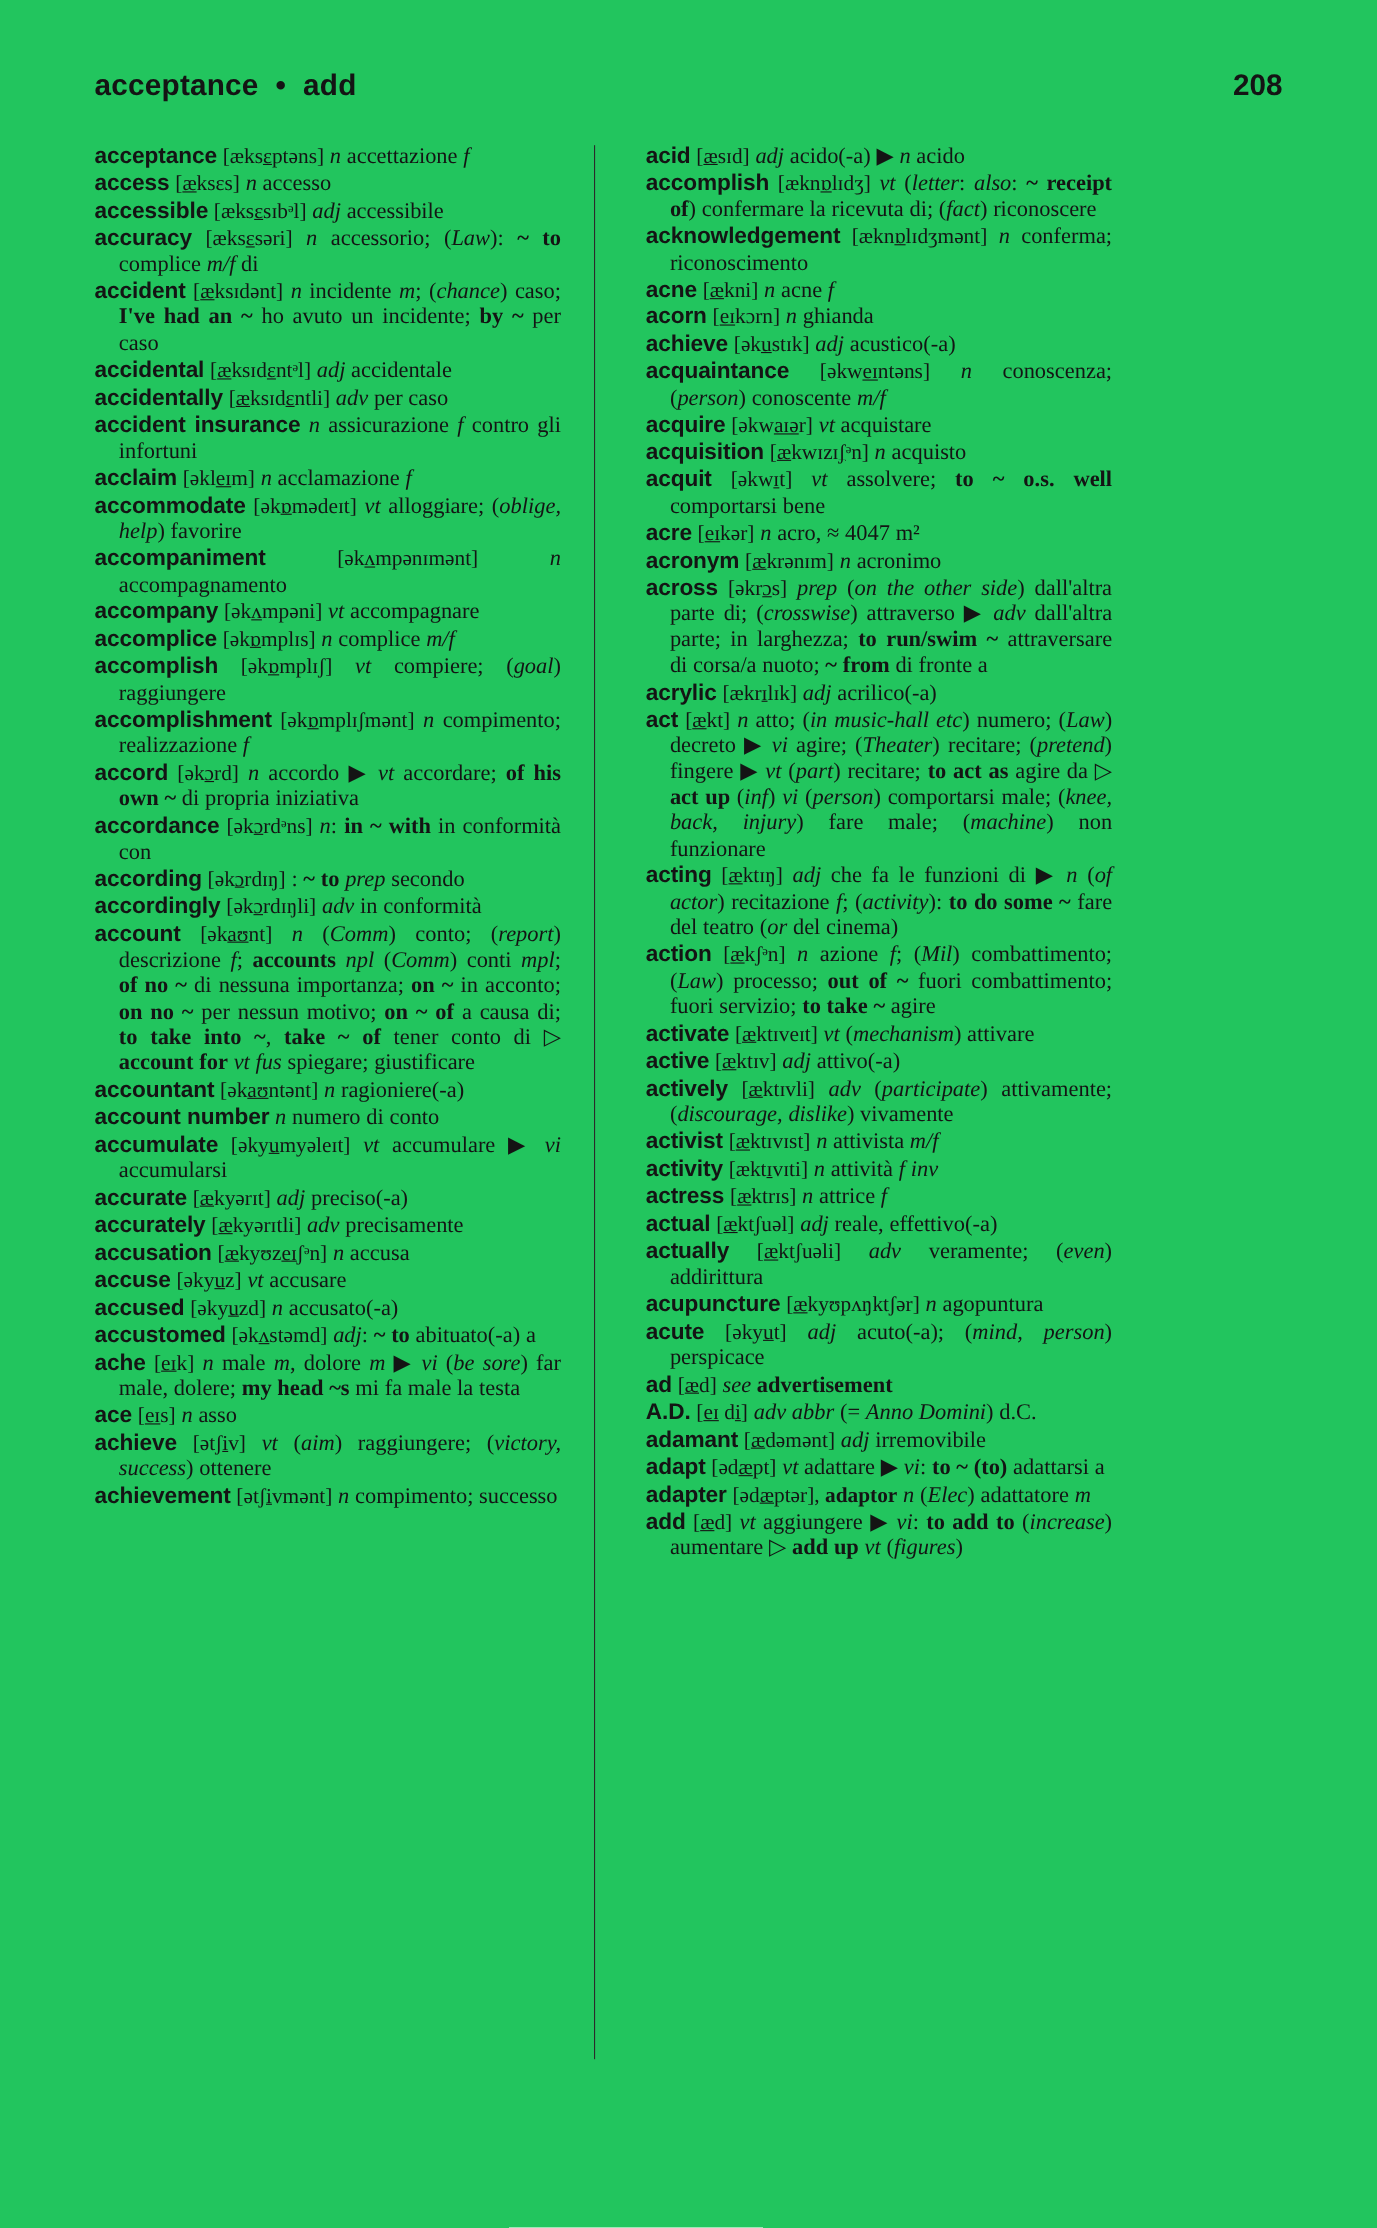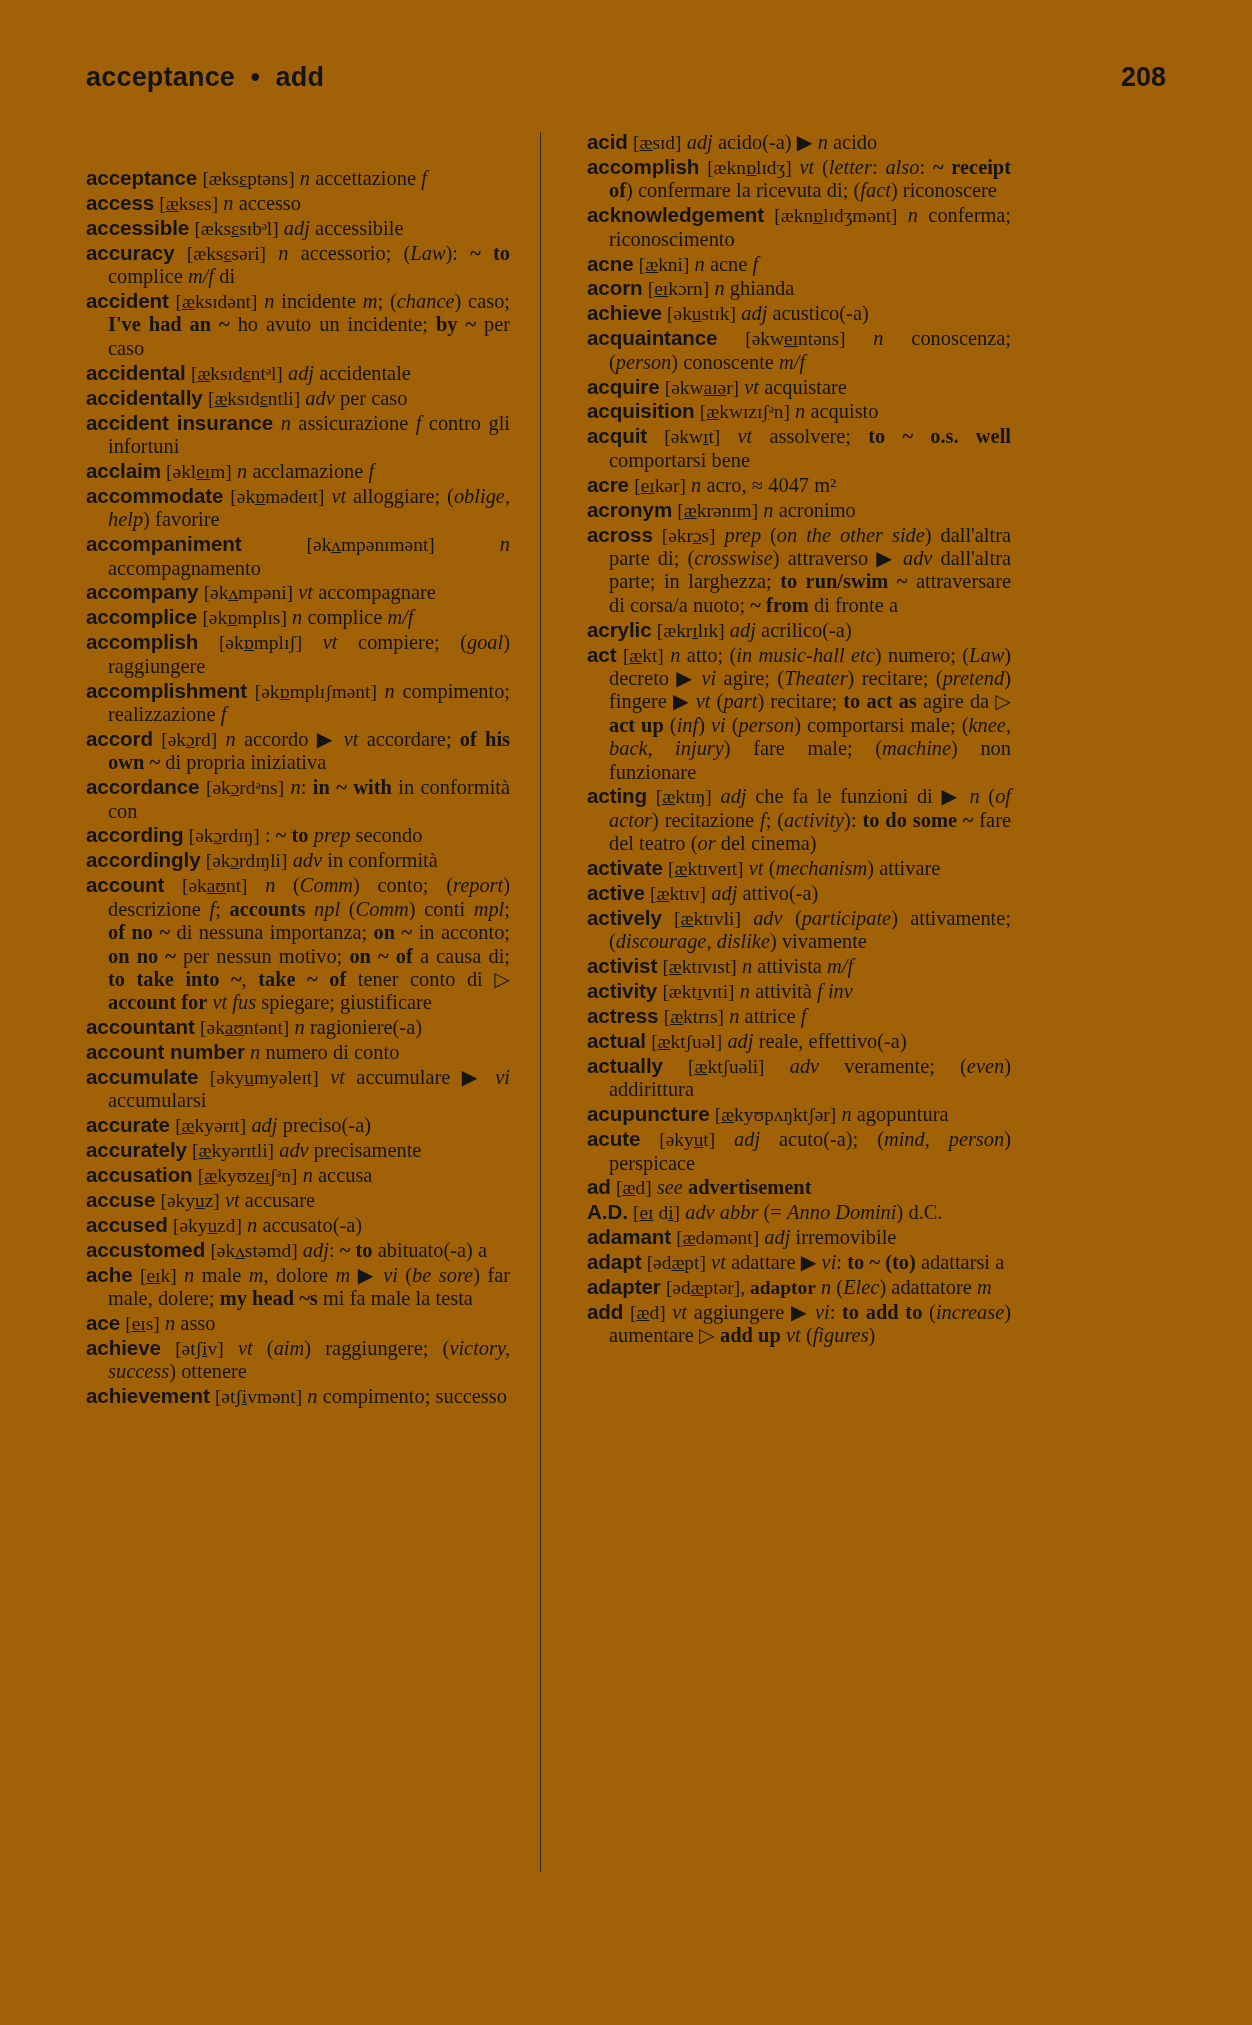--- a/index.html
+++ b/index.html
@@ -4,21 +4,21 @@
 <style>
   html, body {
     margin: 0;
     padding: 0;
     background: #ffffff;
   }
   .page {
     position: relative;
     width: 1252px;
     height: 2025px;
-    background: #a16207;
+    background: #22c55e;
     box-sizing: border-box;
     padding: 62px 86px 0 86px;
     font-family: "Liberation Serif", "DejaVu Serif", serif;
     color: #141414;
   }
 
   
   .runhead {
     display: flex;
     align-items: baseline;
@@ -41,21 +41,21 @@
 
   
   .columns {
     display: flex;
     align-items: flex-start;
     position: relative;
   }
   .col {
     width: 424px;
   }
-  .col-left { padding-right: 14px; margin-top: 36px; }
+  .col-left { padding-right: 14px; }
   .col-right { padding-left: 30px; }
   .rule {
     width: 1px;
     background: #2b2b2b;
     align-self: stretch;
     margin: 2px 16px 0 16px;
     flex: 0 0 1px;
     height: 1740px;
   }
 
@@ -140,20 +140,21 @@
         <p class="entry"><span class="hw">acquaintance</span> <span class="ipa">[əkw<u>eɪ</u>ntəns]</span> <span class="gl"><i>n</i> conoscenza; (<i>person</i>) conoscente <i>m/f</i></span></p>
         <p class="entry"><span class="hw">acquire</span> <span class="ipa">[əkw<u>aɪə</u>r]</span> <span class="gl"><i>vt</i> acquistare</span></p>
         <p class="entry"><span class="hw">acquisition</span> <span class="ipa">[<u>æ</u>kwɪzɪ<u>ʃ</u>ᵊn]</span> <span class="gl"><i>n</i> acquisto</span></p>
         <p class="entry"><span class="hw">acquit</span> <span class="ipa">[əkw<u>ɪ</u>t]</span> <span class="gl"><i>vt</i> assolvere; <b>to ~ o.s. well</b> comportarsi bene</span></p>
         <p class="entry"><span class="hw">acre</span> <span class="ipa">[<u>eɪ</u>kər]</span> <span class="gl"><i>n</i> acro, ≈ 4047 m²</span></p>
         <p class="entry"><span class="hw">acronym</span> <span class="ipa">[<u>æ</u>krənɪm]</span> <span class="gl"><i>n</i> acronimo</span></p>
         <p class="entry"><span class="hw">across</span> <span class="ipa">[əkr<u>ɔ</u>s]</span> <span class="gl"><i>prep</i> (<i>on the other side</i>) dall'altra parte di; (<i>crosswise</i>) attraverso ▶ <i>adv</i> dall'altra parte; in larghezza; <b>to run/swim ~</b> attraversare di corsa/a nuoto; <b>~ from</b> di fronte a</span></p>
         <p class="entry"><span class="hw">acrylic</span> <span class="ipa">[ækr<u>ɪ</u>lɪk]</span> <span class="gl"><i>adj</i> acrilico(-a)</span></p>
         <p class="entry"><span class="hw">act</span> <span class="ipa">[<u>æ</u>kt]</span> <span class="gl"><i>n</i> atto; (<i>in music-hall etc</i>) numero; (<i>Law</i>) decreto ▶ <i>vi</i> agire; (<i>Theater</i>) recitare; (<i>pretend</i>) fingere ▶ <i>vt</i> (<i>part</i>) recitare; <b>to act as</b> agire da ▷ <b>act up</b> (<i>inf</i>) <i>vi</i> (<i>person</i>) comportarsi male; (<i>knee, back, injury</i>) fare male; (<i>machine</i>) non funzionare</span></p>
         <p class="entry"><span class="hw">acting</span> <span class="ipa">[<u>æ</u>ktɪŋ]</span> <span class="gl"><i>adj</i> che fa le funzioni di ▶ <i>n</i> (<i>of actor</i>) recitazione <i>f</i>; (<i>activity</i>): <b>to do some ~</b> fare del teatro (<i>or</i> del cinema)</span></p>
+        <p class="entry"><span class="hw">action</span> <span class="ipa">[<u>æ</u>kʃᵊn]</span> <span class="gl"><i>n</i> azione <i>f</i>; (<i>Mil</i>) combattimento; (<i>Law</i>) processo; <b>out of ~</b> fuori combattimento; fuori servizio; <b>to take ~</b> agire</span></p>
         <p class="entry"><span class="hw">activate</span> <span class="ipa">[<u>æ</u>ktɪveɪt]</span> <span class="gl"><i>vt</i> (<i>mechanism</i>) attivare</span></p>
         <p class="entry"><span class="hw">active</span> <span class="ipa">[<u>æ</u>ktɪv]</span> <span class="gl"><i>adj</i> attivo(-a)</span></p>
         <p class="entry"><span class="hw">actively</span> <span class="ipa">[<u>æ</u>ktɪvli]</span> <span class="gl"><i>adv</i> (<i>participate</i>) attivamente; (<i>discourage, dislike</i>) vivamente</span></p>
         <p class="entry"><span class="hw">activist</span> <span class="ipa">[<u>æ</u>ktɪvɪst]</span> <span class="gl"><i>n</i> attivista <i>m/f</i></span></p>
         <p class="entry"><span class="hw">activity</span> <span class="ipa">[ækt<u>ɪ</u>vɪti]</span> <span class="gl"><i>n</i> attività <i>f inv</i></span></p>
         <p class="entry"><span class="hw">actress</span> <span class="ipa">[<u>æ</u>ktrɪs]</span> <span class="gl"><i>n</i> attrice <i>f</i></span></p>
         <p class="entry"><span class="hw">actual</span> <span class="ipa">[<u>æ</u>ktʃuəl]</span> <span class="gl"><i>adj</i> reale, effettivo(-a)</span></p>
         <p class="entry"><span class="hw">actually</span> <span class="ipa">[<u>æ</u>ktʃuəli]</span> <span class="gl"><i>adv</i> veramente; (<i>even</i>) addirittura</span></p>
         <p class="entry"><span class="hw">acupuncture</span> <span class="ipa">[<u>æ</u>kyʊpʌŋktʃər]</span> <span class="gl"><i>n</i> agopuntura</span></p>
         <p class="entry"><span class="hw">acute</span> <span class="ipa">[əky<u>u</u>t]</span> <span class="gl"><i>adj</i> acuto(-a); (<i>mind, person</i>) perspicace</span></p>

